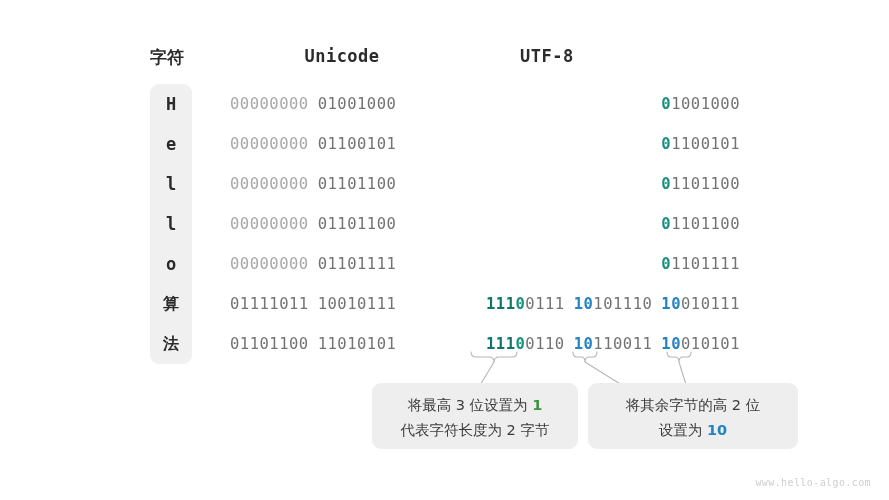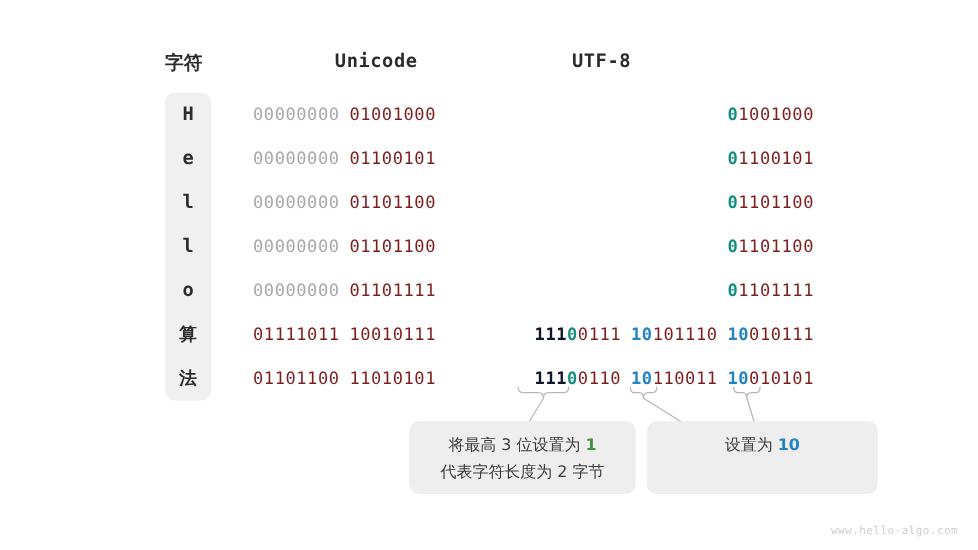--- a/index.html
+++ b/index.html
@@ -74,23 +74,23 @@
     left: 230px;
     width: 220px;
     text-align: left;
   }
   .utf-col {
     left: 380px;
     width: 360px;
     text-align: right;
   }
   .b-dim   { color: #a8a8a8; }
-  .b-dark  { color: #7f1d1d; }
+  .b-dark  { color: #737373; }
   .b-teal  { color: #15907e; font-weight: bold; }
-  .b-green { color: #0f172a; font-weight: bold; }
+  .b-green { color: #0f766e; font-weight: bold; }
   .b-blue  { color: #2383c4; font-weight: bold; }
   .gap { display: inline-block; width: 9px; }
 
   
   .note {
     position: absolute;
     background: #eeeeee;
     border-radius: 9px;
     box-sizing: border-box;
     text-align: center;
@@ -173,18 +173,19 @@
 </svg>
 
 <div class="note note-1">
   <div>
     <span>将最高 3 位设置为 </span><span class="hl-green">1</span>
   </div>
   <div>代表字符长度为 2 字节</div>
 </div>
 
 <div class="note note-2">
+  <div>将其余字节的高 2 位</div>
   <div>
     <span>设置为 </span><span class="hl-blue">10</span>
   </div>
 </div>
 
 <div class="watermark">www.hello-algo.com</div>
 
 </body></html>

